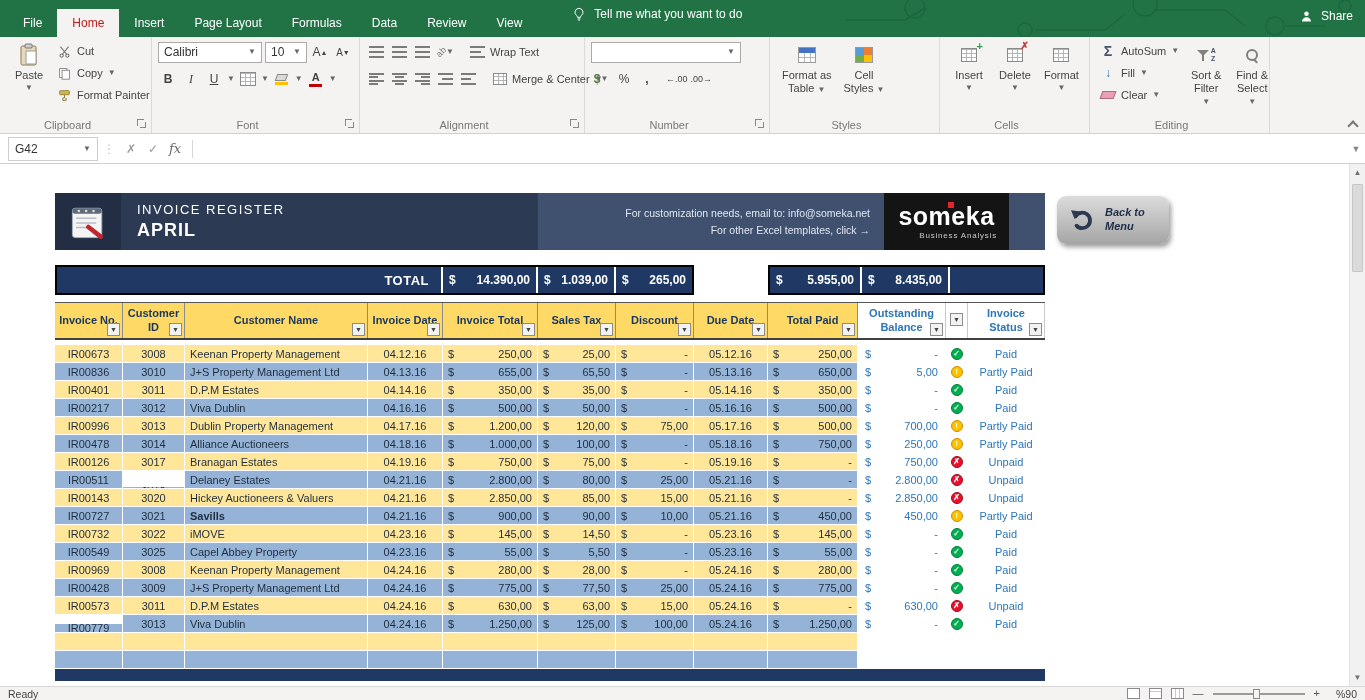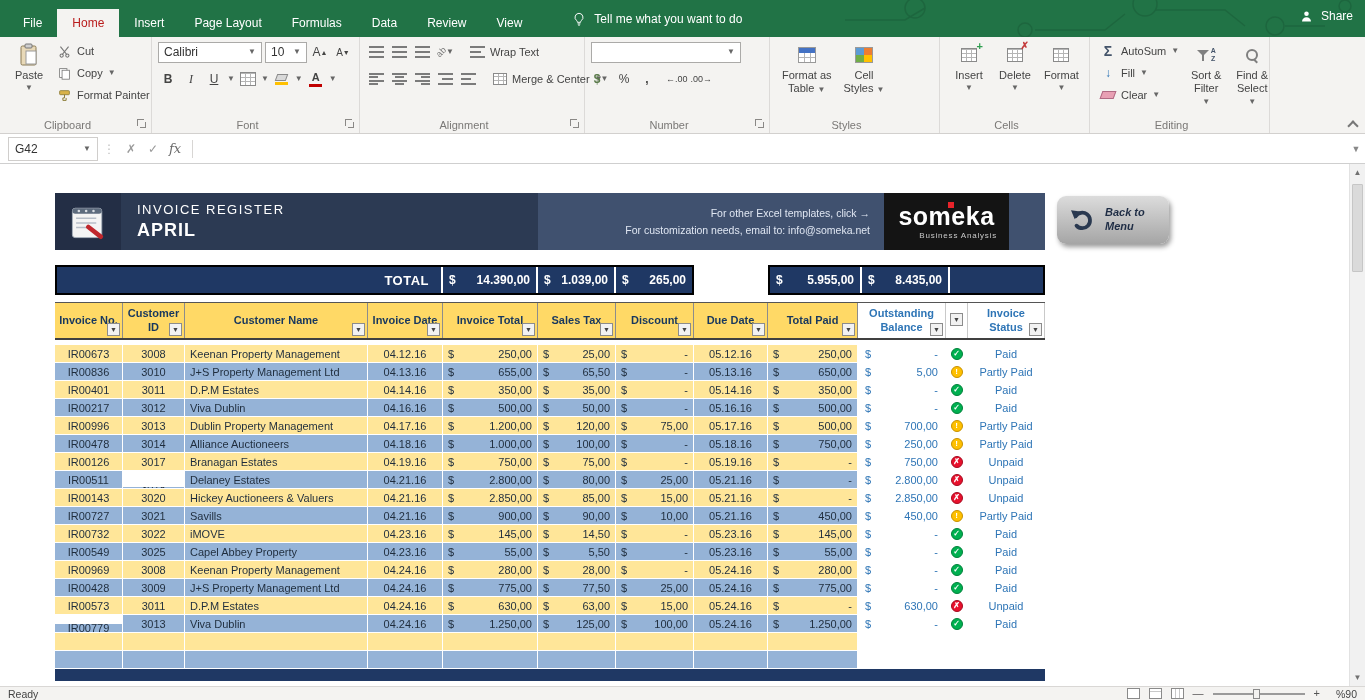--- a/index.html
+++ b/index.html
@@ -1,21 +1,21 @@
 <!DOCTYPE html>
 <html><head>
 <meta charset="utf-8">
 <style>
   *{margin:0;padding:0;box-sizing:border-box;}
   html,body{width:1365px;height:700px;overflow:hidden;}
   body{font-family:"Liberation Sans",sans-serif;background:#fff;font-size:12px;color:#333;}
   .app{position:relative;width:1365px;height:700px;background:#fff;overflow:hidden;}
 
   
-  .titlebar{position:absolute;top:0;left:0;right:0;height:37px;background:#217346;display:flex;align-items:center;}
+  .titlebar{position:absolute;top:0;left:0;right:0;height:37px;background:#217346;display:flex;align-items:flex-start;}
   .decor{position:absolute;right:0;top:0;height:37px;width:520px;opacity:.55;pointer-events:none;}
   .tabs{display:flex;align-items:flex-end;height:100%;padding-left:8px;position:relative;z-index:2;}
   .tab{color:#fff;font-size:12px;padding:0 15px;height:28px;line-height:28px;white-space:nowrap;}
   .tab.active{background:#f4f3f1;color:#b91c1c;}
   .tellme{display:flex;align-items:center;gap:7px;color:#fff;font-size:12px;height:28px;padding:0 12px;margin-left:22px;position:relative;z-index:2;}
   .share{position:absolute;right:12px;top:8px;display:flex;align-items:center;gap:6px;color:#fff;font-size:12px;z-index:3;}
 
   
   .ribbon{position:absolute;top:37px;left:0;right:0;height:97px;background:#f4f3f1;border-bottom:1px solid #d2d0ce;display:flex;font-size:11px;color:#444;}
   .group{position:relative;display:flex;flex-direction:column;padding:3px 4px 18px 6px;border-right:1px solid #dcdad8;}
@@ -510,22 +510,22 @@
         </svg>
       </div>
       <div class="banner-left">
         <div>
           <div class="b-title">INVOICE REGISTER</div>
           <div class="b-sub">APRIL</div>
         </div>
       </div>
       <div class="banner-right">
         <div class="b-info">
+          <div>For customization needs, email to: info@someka.net</div>
           <div>For other Excel templates, click →</div>
-          <div>For customization needs, email to: info@someka.net</div>
         </div>
         <div class="logo">
           <span class="logo-dot"></span>
           <span class="logo-text">someka</span>
           <span class="logo-sub">Business Analysis</span>
         </div>
         <div class="b-spacer"></div>
       </div>
     </div>
 
@@ -893,21 +893,21 @@
             <span>2.850,00</span>
           </div>
           <div class="tcell icell" style="width: 22px;">
             <span class="sdot unpaid">✗</span>
           </div>
           <div class="tcell scell" style="width: 77px;">Unpaid</div>
         </div>
         <div class="trow rb">
           <div class="tcell" style="width: 68px;">IR00727</div>
           <div class="tcell" style="width: 62px;">3021</div>
-          <div class="tcell name" style="width: 183px;">Savills</div>
+          <div class="tcell name" style="width: 183px; font-weight: bold;">Savills</div>
           <div class="tcell" style="width: 75px;">04.21.16</div>
           <div class="tcell money" style="width: 95px;">
             <span>$</span>
             <span>900,00</span>
           </div>
           <div class="tcell money" style="width: 78px;">
             <span>$</span>
             <span>90,00</span>
           </div>
           <div class="tcell money" style="width: 78px;">

